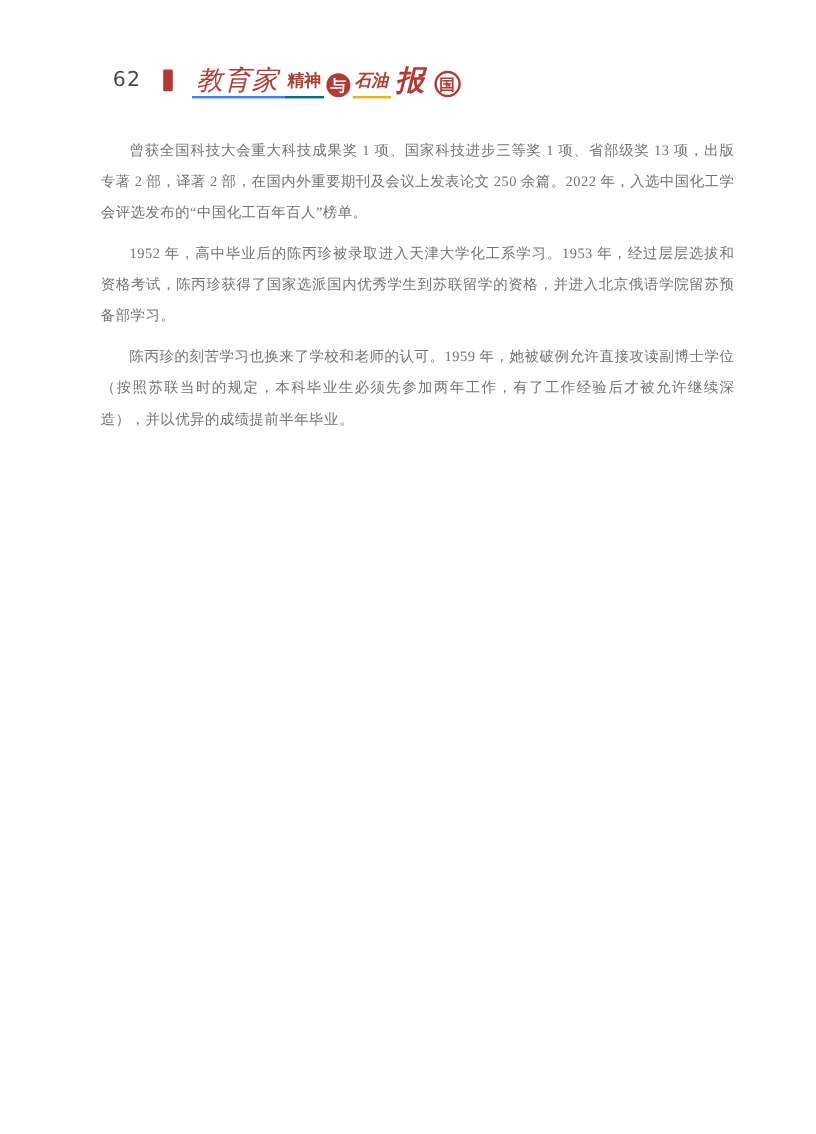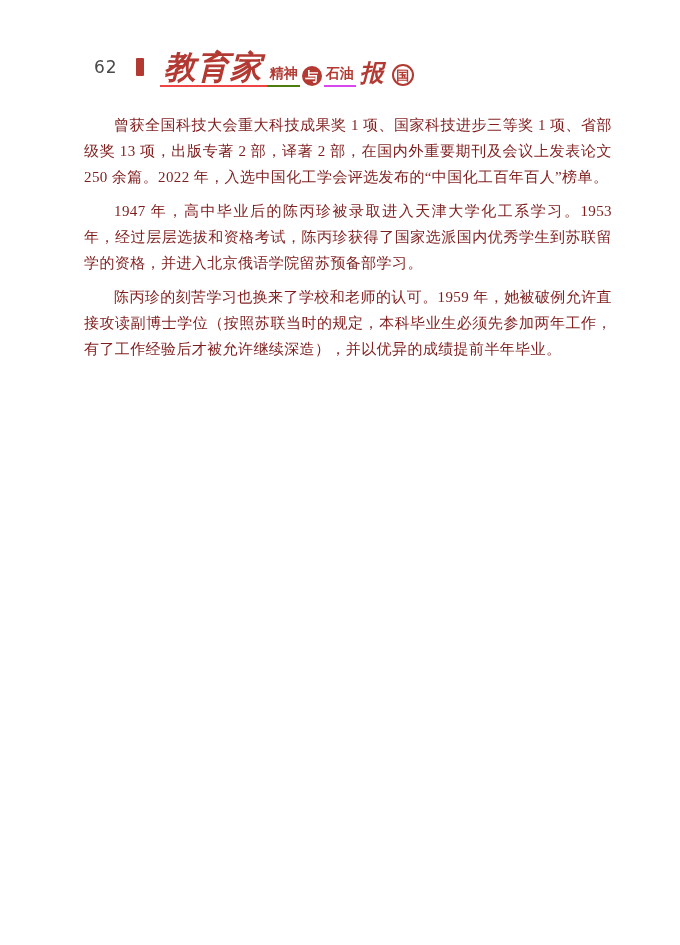--- a/index.html
+++ b/index.html
@@ -33,51 +33,52 @@
     border-radius: 1px;
   }
   .brand {
     display: flex;
     align-items: flex-end;
     color: #b23a32;
     white-space: nowrap;
     line-height: 1;
   }
   .brand-big {
-    font-size: 32px;
-    font-weight: bold;
+    font-size: 22px;
+    font-weight: normal;
     font-style: italic;
     letter-spacing: 1px;
-    border-bottom: 2px solid #ef4444;
+    border-bottom: 2px solid #3b82f6;
     padding-bottom: 2px;
   }
   .brand-small {
     font-size: 14px;
     font-weight: bold;
     padding: 0 2px 4px 3px;
-    border-bottom: 2px solid #4d7c0f;
+    border-bottom: 2px solid #0369a1;
   }
   .brand-circle {
     display: inline-flex;
     align-items: center;
     justify-content: center;
     width: 20px;
     height: 20px;
     border-radius: 50%;
     background: #b23a32;
     color: #ffffff;
     font-size: 13px;
     font-weight: bold;
     margin: 0 2px 1px 2px;
   }
   .brand-small-ul {
     font-size: 14px;
     font-weight: bold;
     padding: 0 2px 4px 2px;
-    border-bottom: 2px solid #d946ef;
+    border-bottom: 2px solid #eab308;
+    font-style: italic;
   }
   .brand-big2 {
     font-size: 24px;
     font-weight: bold;
     font-style: italic;
     letter-spacing: 1px;
     padding-bottom: 2px;
   }
   .brand-seal {
     display: inline-flex;
@@ -88,25 +89,25 @@
     border: 2px solid #b23a32;
     border-radius: 50%;
     font-size: 13px;
     font-weight: bold;
     margin: 0 0 1px 3px;
   }
   .content {
     padding: 26px 68px 0 68px;
   }
   .content p {
-    font-size: 15px;
+    font-size: 12px;
     line-height: 26px;
     text-align: justify;
     text-indent: 2em;
-    color: #7f1d1d;
+    color: #737373;
     letter-spacing: 0.4px;
   }
   .section-heading {
     text-align: center;
     color: #b5894e;
     font-size: 20px;
     font-weight: bold;
     font-style: italic;
     letter-spacing: 3px;
     margin: 12px 0 12px 0;
@@ -129,18 +130,18 @@
       <span class="brand-small-ul">石油</span>
       <span class="brand-big2">报</span>
       <span class="brand-seal">国</span>
     </span>
   </div>
 
   <div class="content">
     <p>曾获全国科技大会重大科技成果奖 1 项、国家科技进步三等奖 1 项、省部级奖 13 项，出版专著 2 部，译著 2 部，在国内外重要期刊及会议上发表论文 250 余篇。2022 年，入选中国化工学会评选发布的“中国化工百年百人”榜单。</p>
 
 
-    <p>1947 年，高中毕业后的陈丙珍被录取进入天津大学化工系学习。1953 年，经过层层选拔和资格考试，陈丙珍获得了国家选派国内优秀学生到苏联留学的资格，并进入北京俄语学院留苏预备部学习。</p>
+    <p>1952 年，高中毕业后的陈丙珍被录取进入天津大学化工系学习。1953 年，经过层层选拔和资格考试，陈丙珍获得了国家选派国内优秀学生到苏联留学的资格，并进入北京俄语学院留苏预备部学习。</p>
     <p>陈丙珍的刻苦学习也换来了学校和老师的认可。1959 年，她被破例允许直接攻读副博士学位（按照苏联当时的规定，本科毕业生必须先参加两年工作，有了工作经验后才被允许继续深造），并以优异的成绩提前半年毕业。</p>
 
   </div>
 
 </div>
 
 </body></html>

